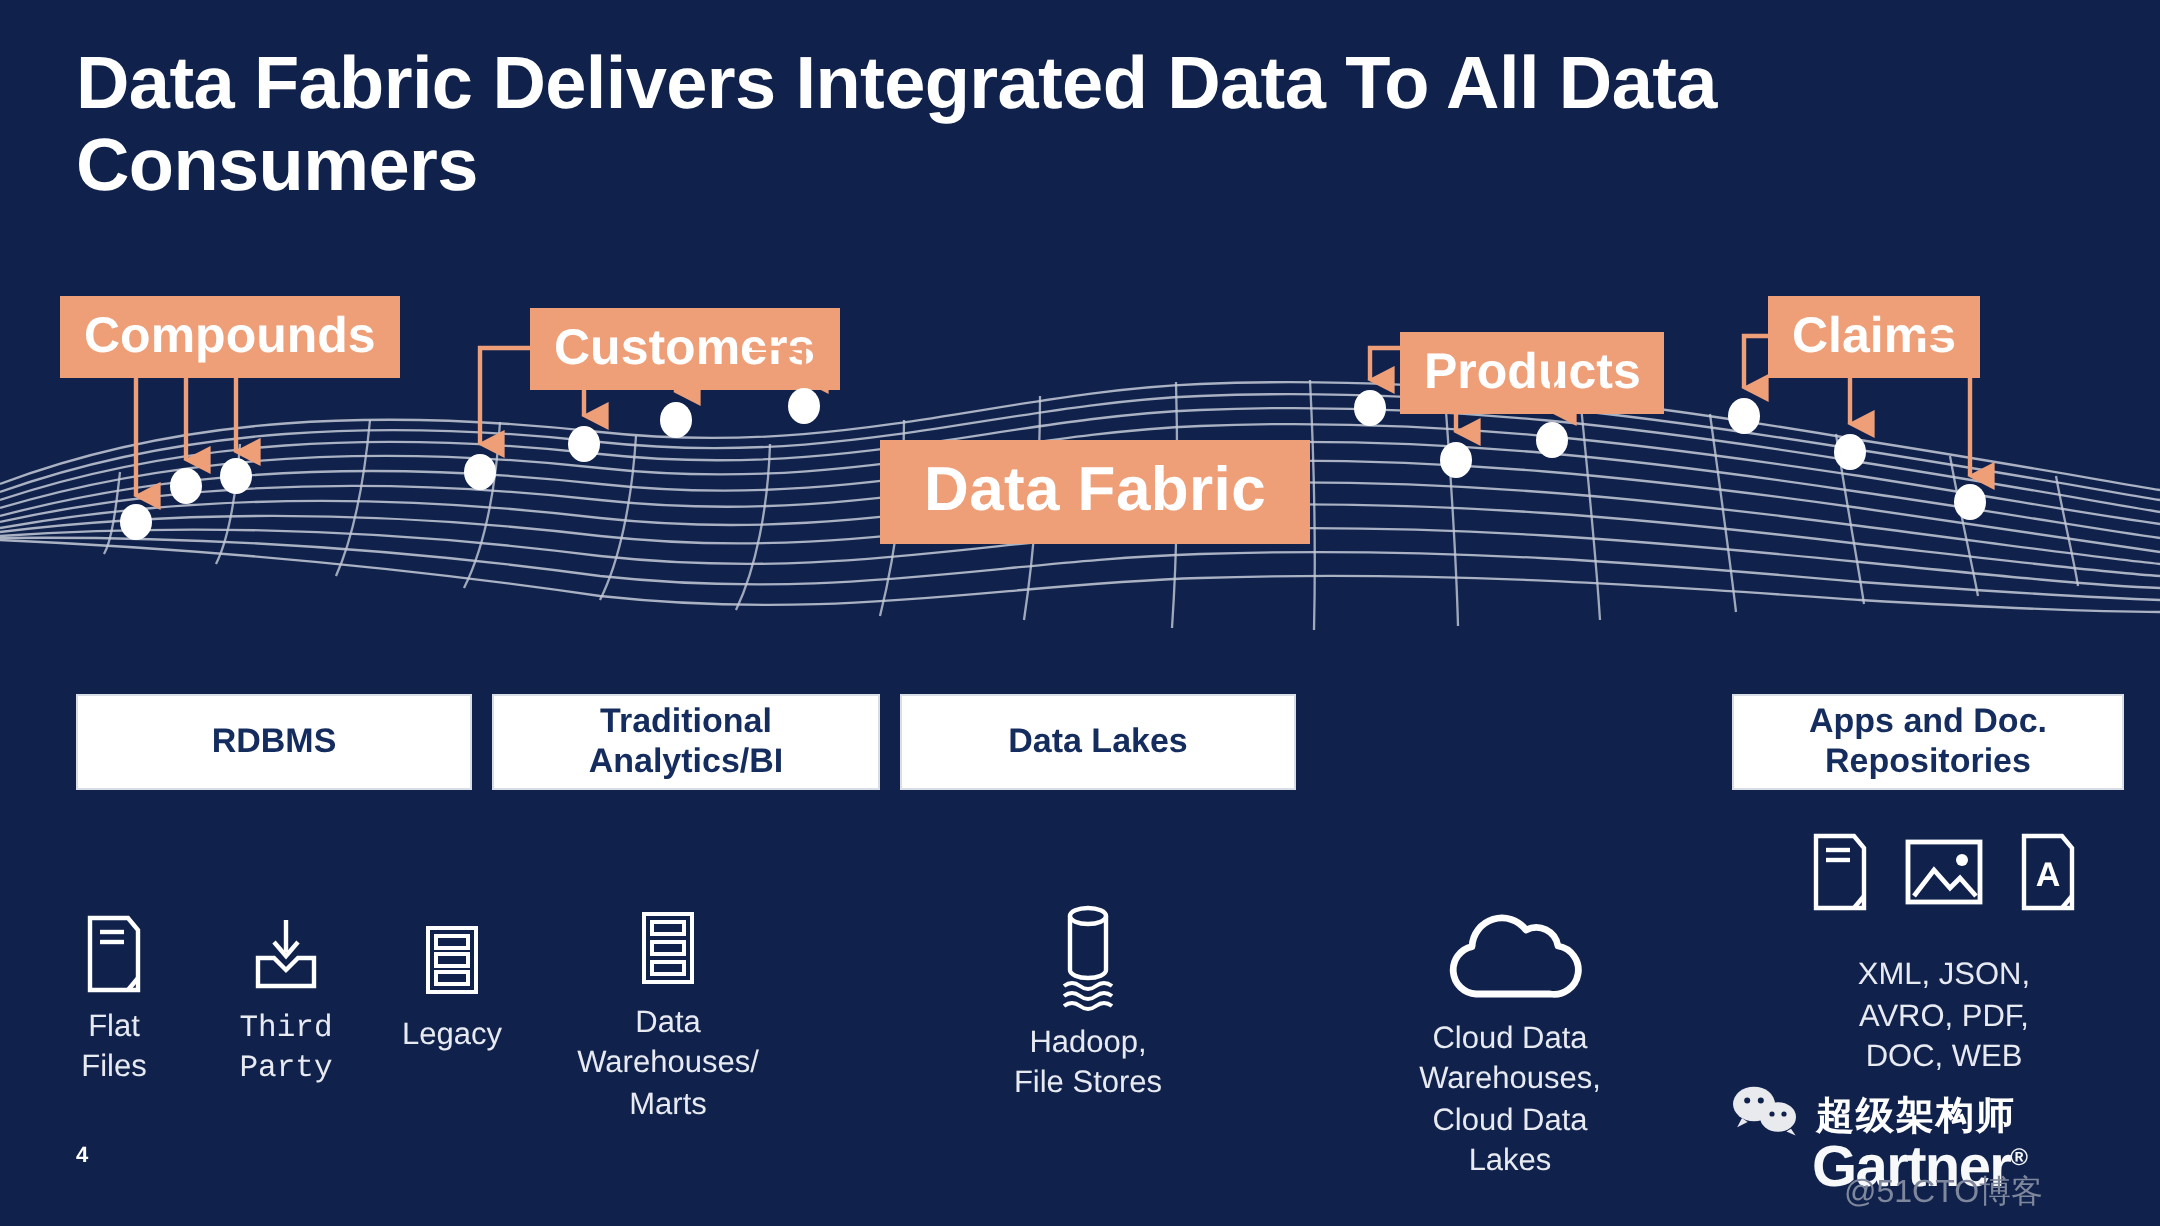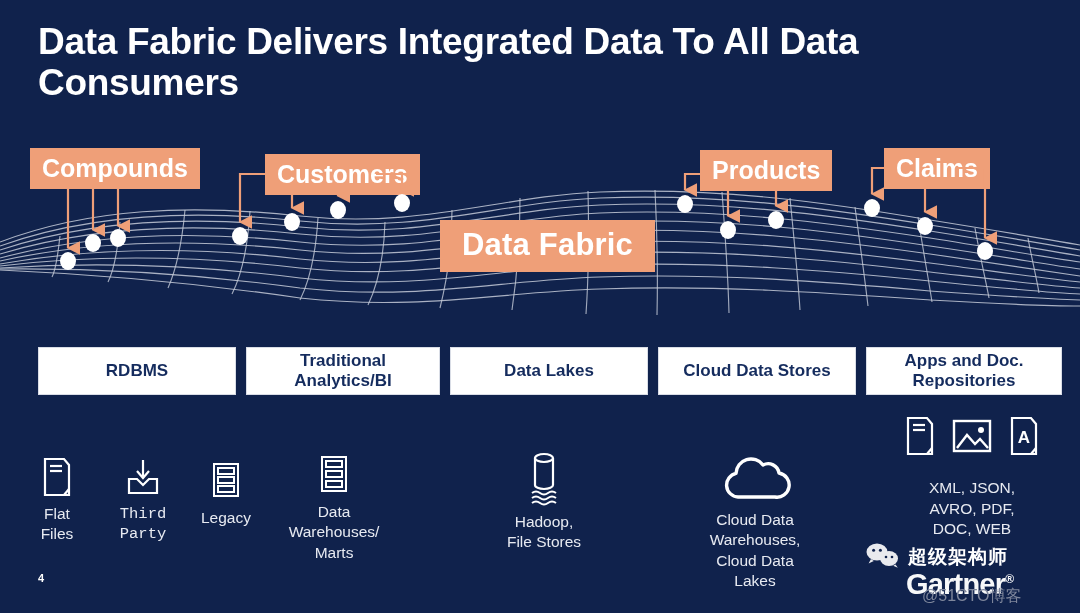--- a/index.html
+++ b/index.html
@@ -216,32 +216,31 @@
         <ellipse cx="728" cy="100" rx="8" ry="9"></ellipse>
         <ellipse cx="776" cy="90" rx="8" ry="9"></ellipse>
         <ellipse cx="872" cy="78" rx="8" ry="9"></ellipse>
         <ellipse cx="925" cy="96" rx="8" ry="9"></ellipse>
         <ellipse cx="985" cy="121" rx="8" ry="9"></ellipse>
       </g>
     </svg>
 
     <div class="srcbox" style="left:30px;top:18px;">Compounds</div>
     <div class="srcbox" style="left:265px;top:24px;">Customers</div>
-    <div class="srcbox" style="left:700px;top:20px;">Products</div>
+    <div class="srcbox" style="left:700px;top:36px;">Products</div>
     <div class="srcbox" style="left:884px;top:18px;">Claims</div>
 
     <div class="fabriclabel" style="left:440px;top:90px;">Data Fabric</div>
   </div>
 
   <div class="boxrow">
     <div class="cbox" style="left: 38px; width: 198px; white-space: pre-line;">RDBMS</div>
     <div class="cbox" style="left: 246px; width: 194px; white-space: pre-line;">Traditional
 Analytics/BI</div>
     <div class="cbox" style="left: 450px; width: 198px; white-space: pre-line;">Data Lakes</div>
-    <div class="cbox" style="left: 658px; width: 198px; white-space: pre-line;">Cloud Data Stores</div>
     <div class="cbox" style="left: 866px; width: 196px; white-space: pre-line;">Apps and Doc.
 Repositories</div>
   </div>
 
   <div>
 
     <div class="iconitem" style="left:17px;top:416px;width:80px;">
       <span class="glyph">
         <svg width="30" height="40" viewBox="0 0 30 40" fill="none" stroke="#ffffff" stroke-width="2.2">
           <path d="M3,2 H22 L27,8 V38 H3 Z"></path>

